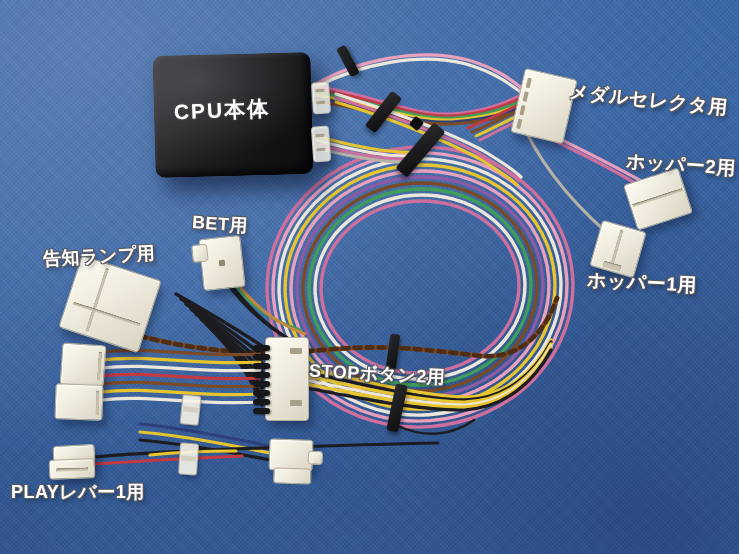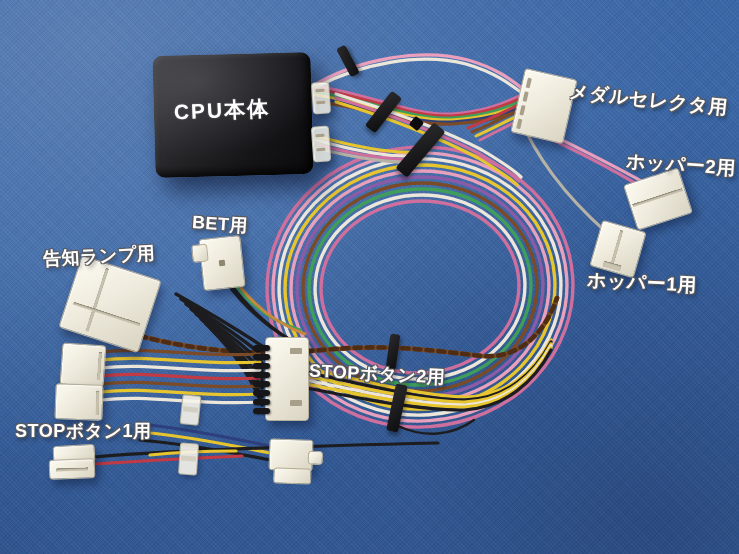--- a/index.html
+++ b/index.html
@@ -248,15 +248,15 @@
   <div class="tie" style="left:343px;top:45px;width:10px;height:32px;transform:rotate(-28deg);"></div>
   <div class="tie" style="left:388px;top:334px;width:10px;height:36px;transform:rotate(8deg);"></div>
   <div class="tie" style="left:391px;top:384px;width:12px;height:48px;transform:rotate(12deg);"></div>
 
   <div class="lbl" style="left:569px;top:87px;font-size:19px;transform:rotate(6deg);">メダルセレクタ用</div>
   <div class="lbl" style="left:626px;top:152px;font-size:19px;transform:rotate(4deg);">ホッパー2用</div>
   <div class="lbl" style="left:587px;top:270px;font-size:19px;transform:rotate(3deg);">ホッパー1用</div>
   <div class="lbl" style="left:192px;top:212px;transform:rotate(4deg);">BET用</div>
   <div class="lbl" style="left:43px;top:244px;transform:rotate(-3deg);">告知ランプ用</div>
   <div class="lbl" style="left:309px;top:362px;transform:rotate(3deg);">STOPボタン2用</div>
-  <div class="lbl" style="left:15px;top:419px;">STOPボタン1用</div>
+  <div class="lbl" style="left:11px;top:480px;">PLAYレバー1用</div>
 
 </div>
 
 </body></html>

